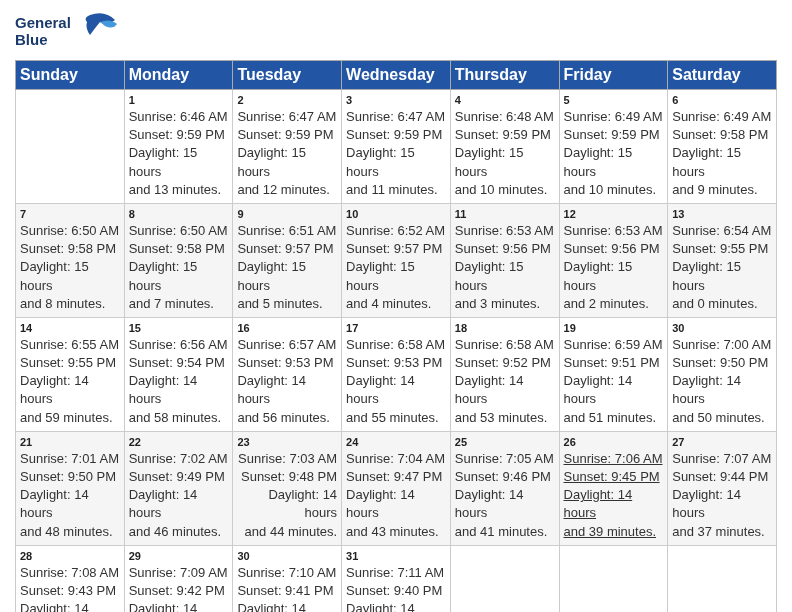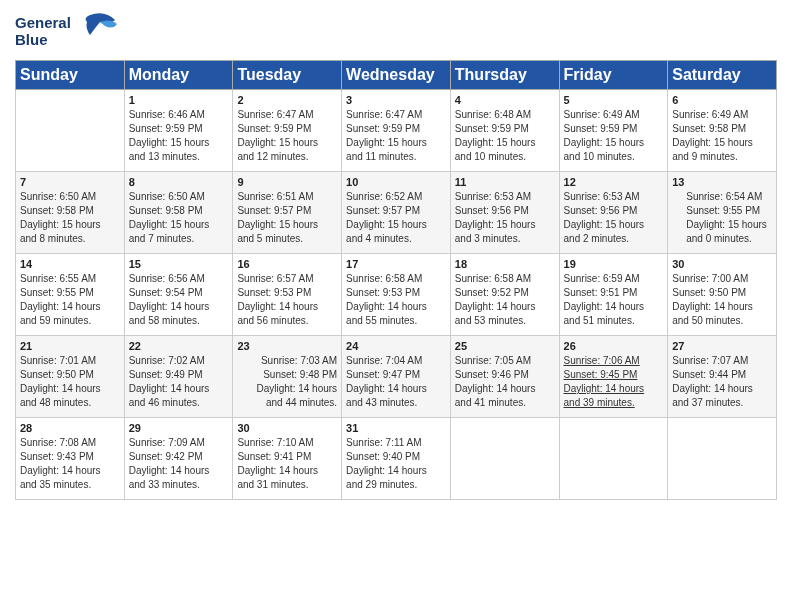--- a/index.html
+++ b/index.html
@@ -66,21 +66,21 @@
       padding: 4px 4px;
       border: 1px solid #ccc;
       height: 82px;
     }
     .day-number {
       font-weight: bold;
       font-size: 11px;
       margin-bottom: 2px;
     }
     .day-info {
-      font-size: 10px;
+      font-size: 13px;
       line-height: 1.4;
       color: #333;
     }
   </style>
 </head>
 <body>
 
 <div class="page">
   <div class="header">
     <div class="logo">
@@ -196,21 +196,21 @@
           </td>
           <td>
             <div class="day-number">12</div>
             <div class="day-info" style="white-space: pre-line;">Sunrise: 6:53 AM
 Sunset: 9:56 PM
 Daylight: 15 hours
 and 2 minutes.</div>
           </td>
           <td>
             <div class="day-number">13</div>
-            <div class="day-info" style="white-space: pre-line; margin-left: 14px;">Sunrise: 6:54 AM
+            <div class="day-info" style="white-space: pre-line;">Sunrise: 6:54 AM
 Sunset: 9:55 PM
 Daylight: 15 hours
 and 0 minutes.</div>
           </td>
         </tr>
         <tr>
           <td>
             <div class="day-number">14</div>
             <div class="day-info" style="white-space: pre-line;">Sunrise: 6:55 AM
 Sunset: 9:55 PM

